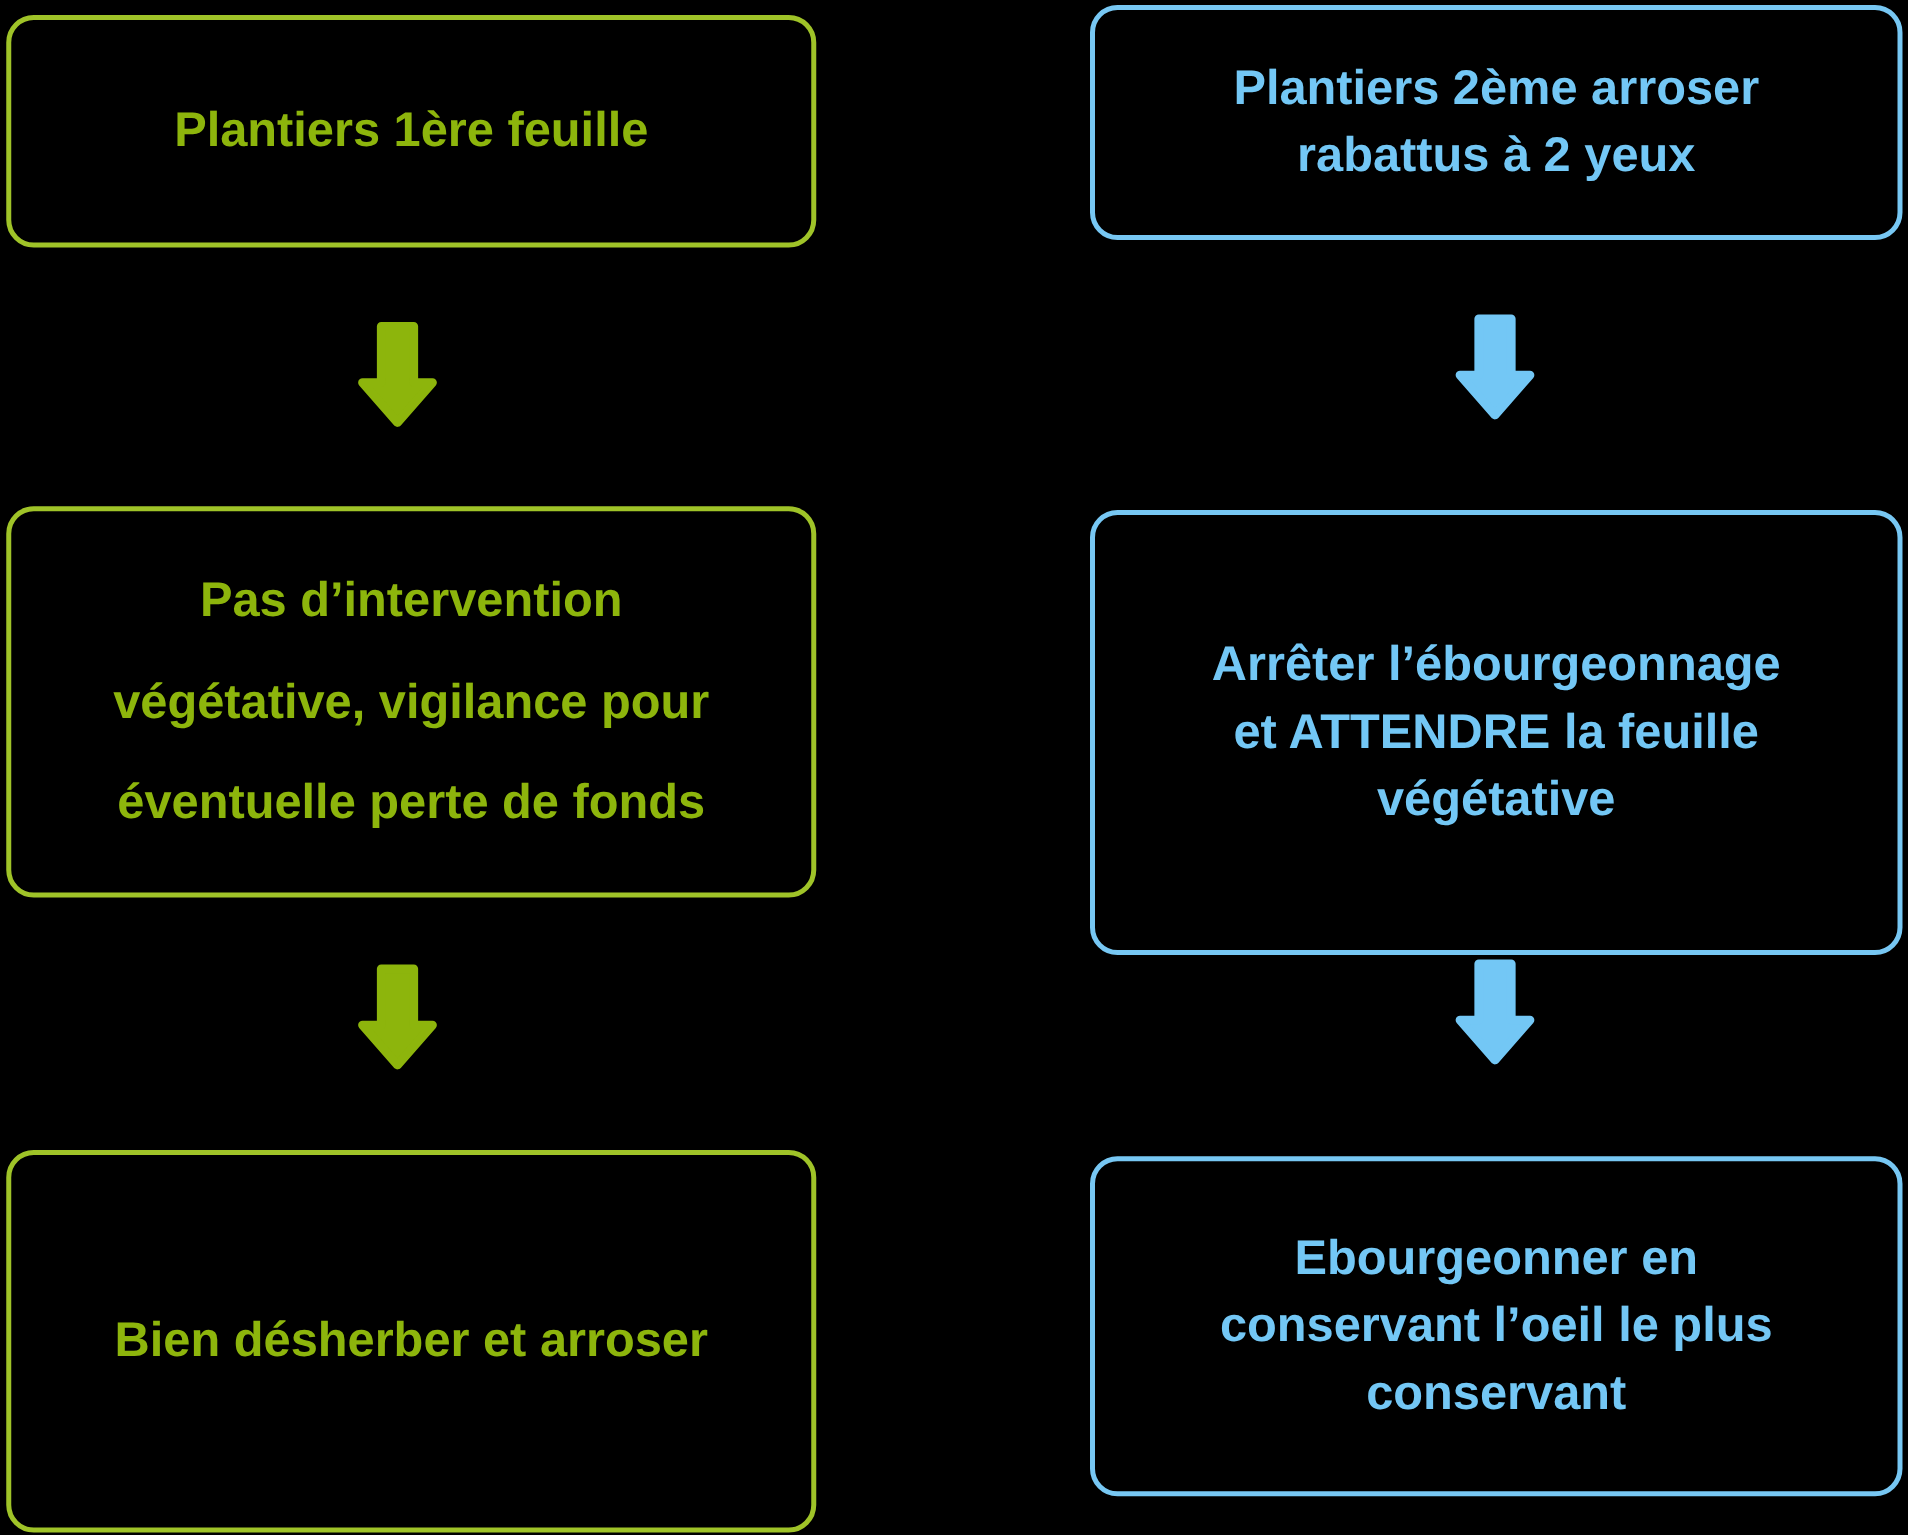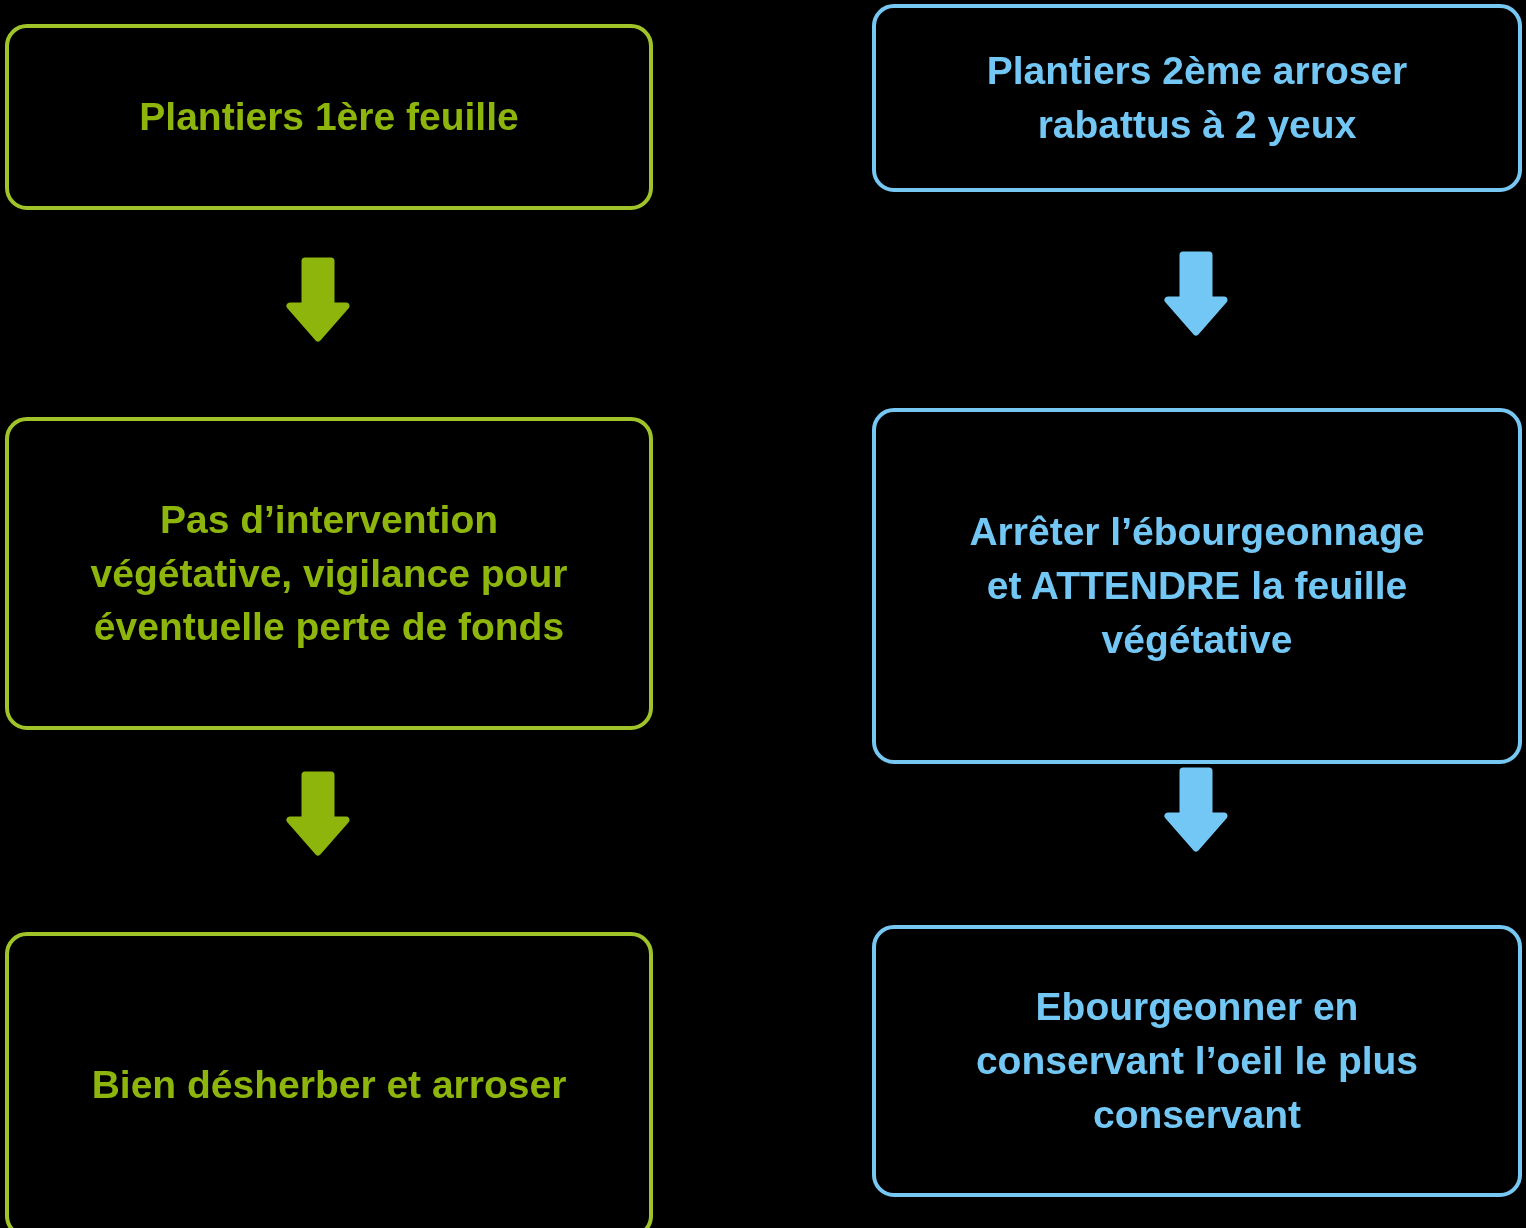--- a/index.html
+++ b/index.html
@@ -26,38 +26,37 @@
     align-items: center;
     text-align: center;
     font-weight: 700;
     font-size: 39px;
     line-height: 1.38;
     padding: 10px 24px;
   }
   .box.green {
     border-color: var(--green-border, #9FC328);
     color: var(--green-text, #8DB50C);
-    margin-top: 12px;
   }
   .box.blue {
     border-color: var(--blue-border, #77C7F3);
     color: var(--blue-text, #73C7F5);
   }
   .arrow {
     position: absolute;
     width: 68px;
     height: 88px;
   }
   .arrow.green { color: var(--green-text, #8DB50C); }
   .arrow.blue  { color: var(--blue-text, #73C7F5); }
   .arrow svg { display: block; width: 100%; height: 100%; }
 
   
   #box-l1 { left: 5px;   top: 12px;  width: 648px; height: 186px; }
-  #box-l2 { left: 5px;   top: 405px; width: 648px; height: 313px; }
+  #box-l2 { left: 5px;   top: 405px; width: 648px; height: 313px; gap: 27px; }
   #box-l3 { left: 5px;   top: 920px; width: 648px; height: 306px; gap: 32px; }
   #arrow-l1 { left: 284px; top: 257px; }
   #arrow-l2 { left: 284px; top: 771px; }
 
   
   #box-r1 { left: 872px; top: 4px;   width: 650px; height: 188px; }
   #box-r2 { left: 872px; top: 408px; width: 650px; height: 356px; }
   #box-r3 { left: 872px; top: 925px; width: 650px; height: 272px; }
   #arrow-r1 { left: 1162px; top: 251px; }
   #arrow-r2 { left: 1162px; top: 767px; }

